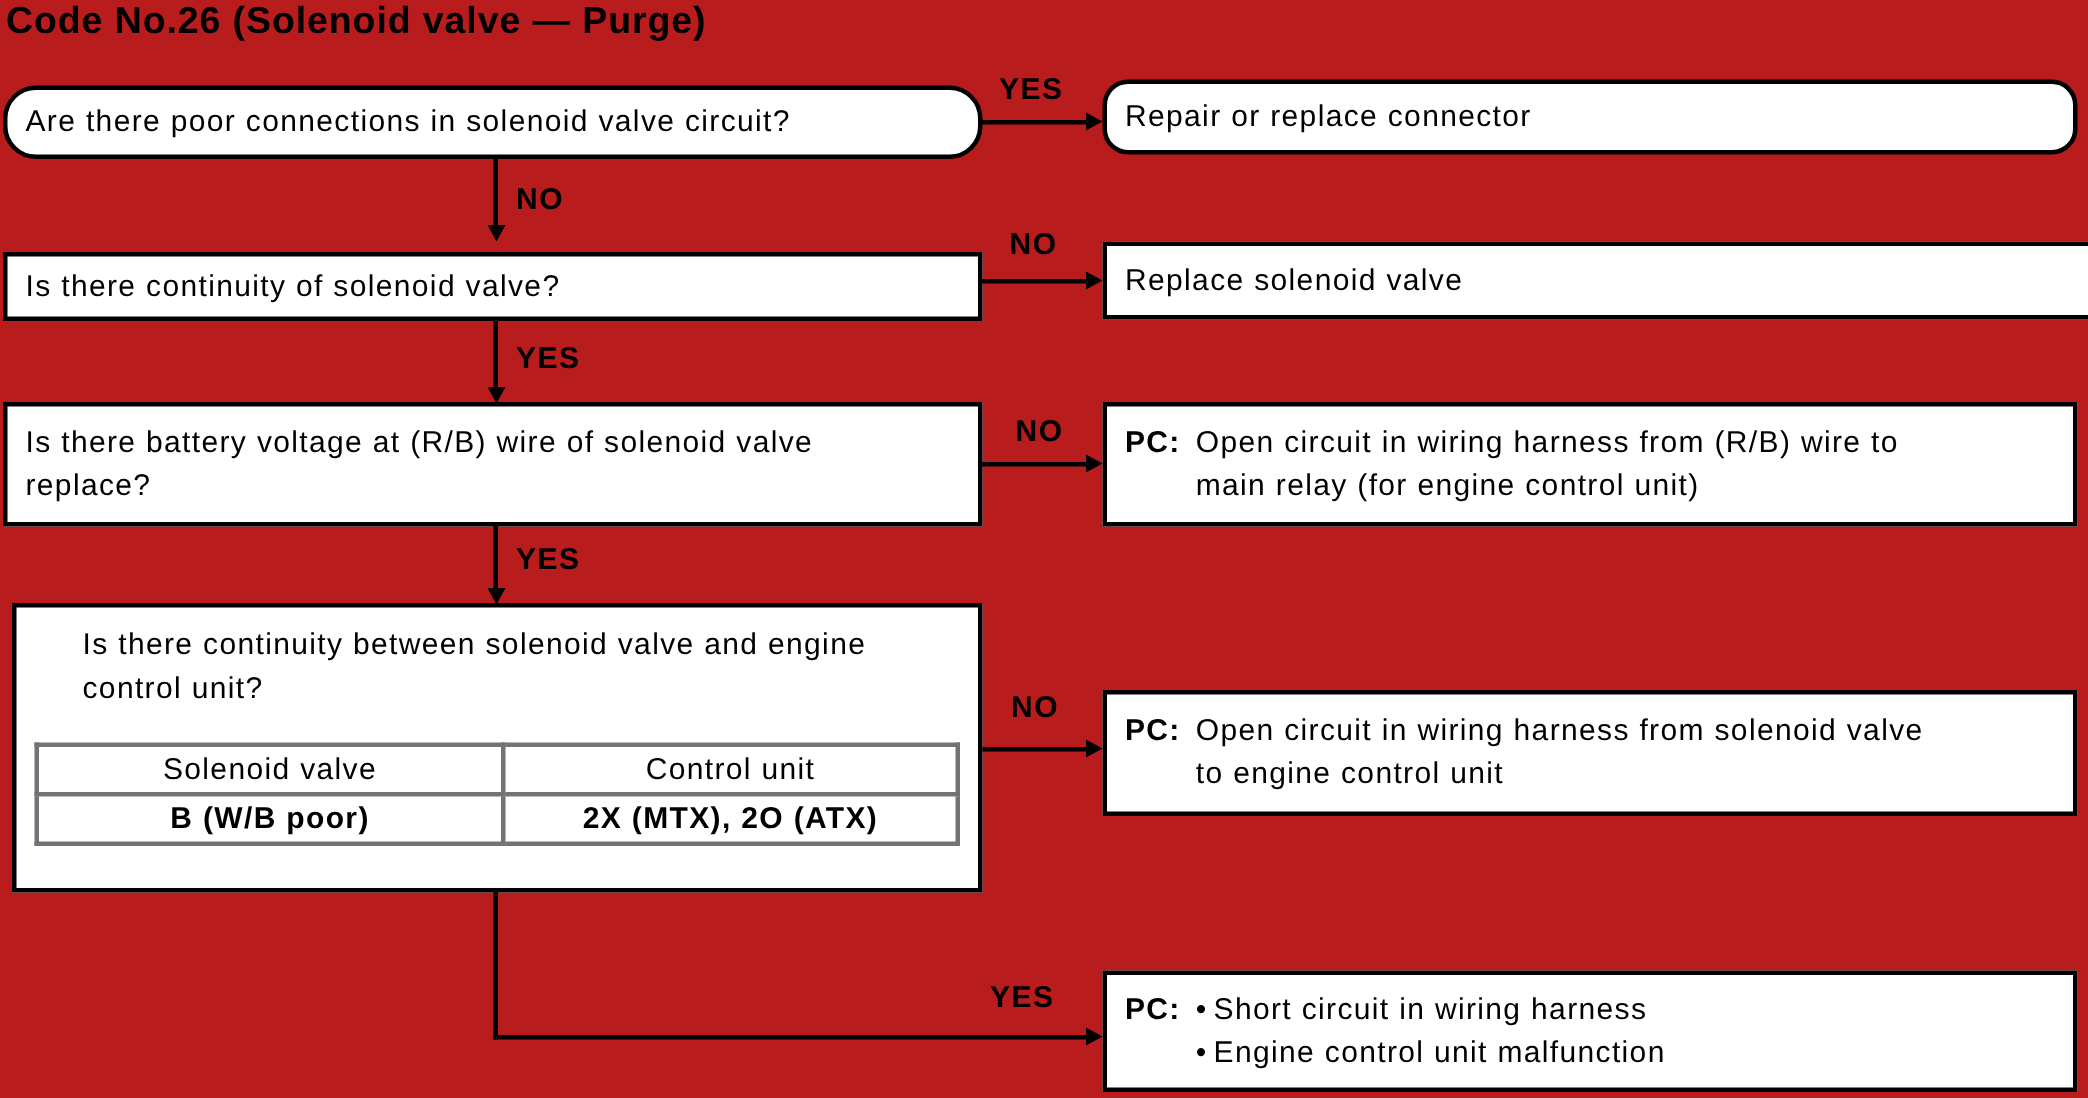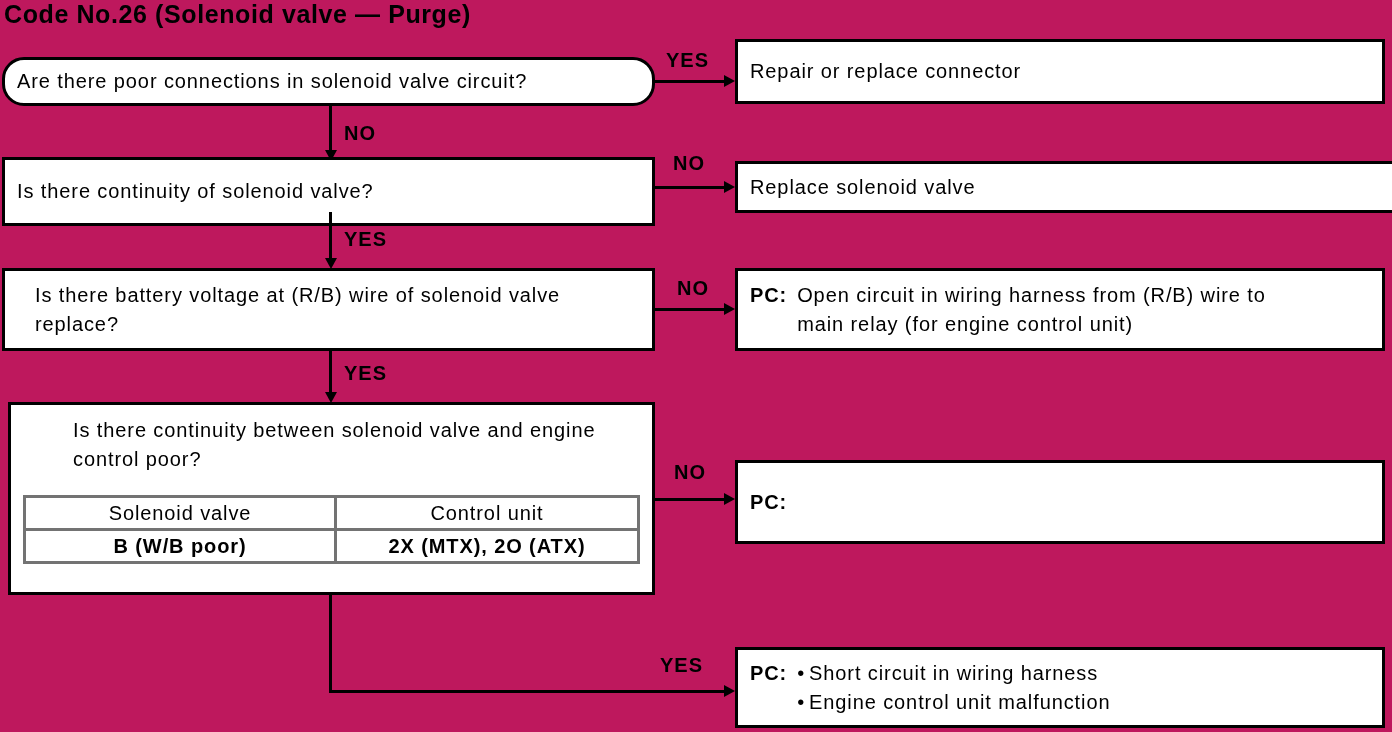--- a/index.html
+++ b/index.html
@@ -4,21 +4,21 @@
 <style>
   html, body {
     margin: 0;
     padding: 0;
     background: #ffffff;
   }
   #canvas {
     position: relative;
     width: 1392px;
     height: 732px;
-    background: #be185d;
+    background: #b91c1c;
     font-family: "Liberation Sans", "DejaVu Sans", sans-serif;
     color: #000000;
     overflow: hidden;
   }
   .page-title {
     position: absolute;
     left: 4px;
     top: 0px;
     font-size: 25px;
     font-weight: bold;
@@ -36,21 +36,20 @@
     line-height: 29px;
   }
   .box .pad {
     padding-left: 12px;
     padding-right: 8px;
   }
   .qbox-col {
     flex-direction: column;
     align-items: stretch;
     justify-content: flex-start;
-    padding-left: 18px;
   }
   .prefix-row {
     display: flex;
     align-items: flex-start;
     padding-left: 12px;
   }
   .prefix {
     flex: 0 0 auto;
     margin-right: 10px;
     font-weight: bold;
@@ -125,29 +124,29 @@
 <div id="canvas">
 
   <div class="page-title">Code No.26 (Solenoid valve — Purge)</div>
 
   <div class="box" style="left:2px; top:57px; width:653px; height:49px;border-radius:22px;">
     <span class="pad">Are there poor connections in solenoid valve circuit?</span>
   </div>
   <div class="branch-label" style="left:666px; top:49px;">YES</div>
   <div class="hline" style="left:653px; top:80px; width:72px;"></div>
   <div class="arrow-right" style="left:724px; top:75px;"></div>
-  <div class="box" style="left:735px; top:39px; width:650px; height:65px;">
+  <div class="box" style="left:735px; top:53px; width:650px; height:50px;border-radius:17px;">
     <span class="pad">Repair or replace connector</span>
   </div>
 
   <div class="vline" style="left:329px; top:105px; height:47px;"></div>
   <div class="arrow-down" style="left:325px; top:150px;"></div>
   <div class="branch-label" style="left:344px; top:122px;">NO</div>
 
-  <div class="box" style="left:2px; top:157px; width:653px; height:69px;">
+  <div class="box" style="left:2px; top:168px; width:653px; height:46px;">
     <span class="pad">Is there continuity of solenoid valve?</span>
   </div>
   <div class="branch-label" style="left:673px; top:152px;">NO</div>
   <div class="hline" style="left:653px; top:186px; width:72px;"></div>
   <div class="arrow-right" style="left:724px; top:181px;"></div>
   <div class="box" style="left:735px; top:161px; width:755px; height:52px;">
     <span class="pad">Replace solenoid valve</span>
   </div>
 
   <div class="vline" style="left:329px; top:212px; height:48px;"></div>
@@ -171,41 +170,45 @@
     </div>
   </div>
 
   <div class="vline" style="left:329px; top:350px; height:45px;"></div>
   <div class="arrow-down" style="left:325px; top:392px;"></div>
   <div class="branch-label" style="left:344px; top:362px;">YES</div>
 
   <div class="box qbox-col" style="left:8px; top:402px; width:647px; height:193px;">
     <div class="q4-text">
       <div>Is there continuity between solenoid valve and engine</div>
-      <div>control poor?</div>
+      <div>control unit?</div>
     </div>
     <table class="ctable">
       <tbody>
           <tr>
         <th style="width:308px;">Solenoid valve</th>
         <th>Control unit</th>
       </tr>
       <tr>
         <td>B (W/B poor)</td>
         <td>2X (MTX), 2O (ATX)</td>
       </tr>
     </tbody>
       </table>
   </div>
   <div class="branch-label" style="left:674px; top:461px;">NO</div>
   <div class="hline" style="left:655px; top:498px; width:70px;"></div>
   <div class="arrow-right" style="left:724px; top:493px;"></div>
   <div class="box" style="left:735px; top:460px; width:650px; height:84px;">
     <div class="prefix-row">
       <span class="prefix">PC:</span>
+      <div>
+        <div>Open circuit in wiring harness from solenoid valve</div>
+        <div>to engine control unit</div>
+      </div>
     </div>
   </div>
 
   <div class="vline" style="left:329px; top:594px; height:99px;"></div>
   <div class="hline" style="left:329px; top:690px; width:396px;"></div>
   <div class="arrow-right" style="left:724px; top:685px;"></div>
   <div class="branch-label" style="left:660px; top:654px;">YES</div>
 
   <div class="box" style="left:735px; top:647px; width:650px; height:81px;">
     <div class="prefix-row">

